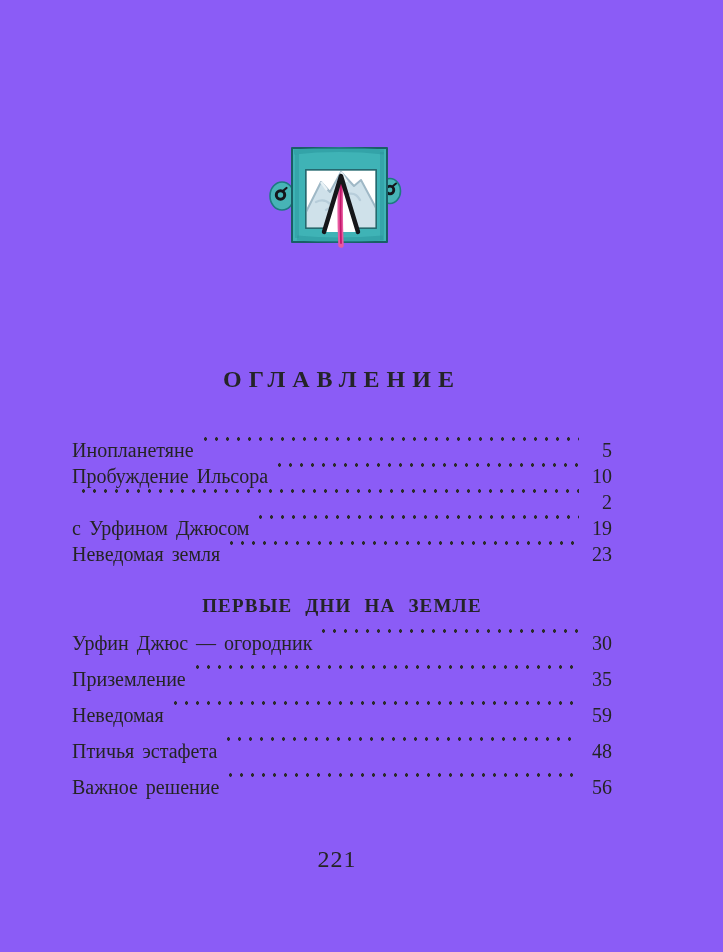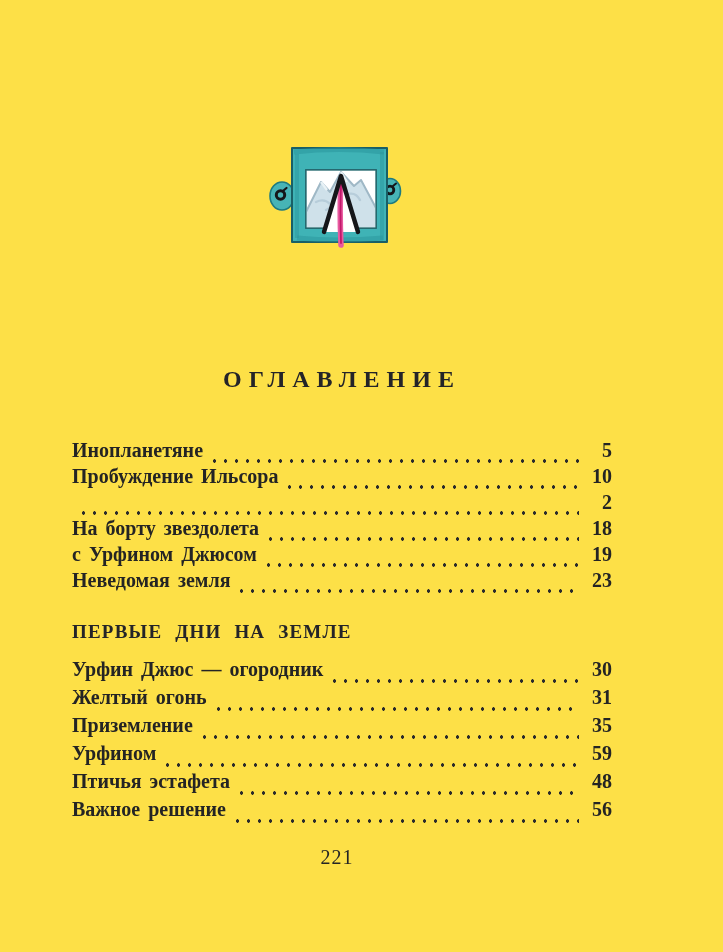--- a/index.html
+++ b/index.html
@@ -6,21 +6,21 @@
     margin: 0;
     padding: 0;
     background: #ffffff;
     font-family: "Liberation Serif", "DejaVu Serif", serif;
     color: #242424;
   }
   .page {
     position: relative;
     width: 723px;
     height: 952px;
-    background: #fde047;
+    background: #8b5cf6;
     overflow: hidden;
   }
   
   .emblem {
     position: absolute;
     top: 138px;
     left: 264px;
     width: 140px;
     height: 112px;
   }
@@ -33,44 +33,43 @@
     text-align: center;
     font-size: 24px;
     font-weight: bold;
     letter-spacing: 7px;
     color: #242428;
     white-space: nowrap;
   }
   .section-heading {
     font-size: 19px;
     font-weight: bold;
-    text-align: left;
+    text-align: center;
     letter-spacing: 1.2px;
     word-spacing: 7px;
     margin: 25px 0 9px 0;
     line-height: 28px;
     color: #242428;
   }
   
   .toc {
     position: absolute;
     top: 437px;
     left: 72px;
     width: 540px;
     font-size: 20px;
   }
   .row {
     display: flex;
-    align-items: flex-end;
+    align-items: flex-start;
     line-height: 26px;
     word-spacing: 3px;
     white-space: nowrap;
-    font-weight: bold;
-  }
-  .part2 .row { line-height: 28px; }
+  }
+  .part2 .row { line-height: 28px; margin-top: 8px; }
   .leader {
     flex: 1 1 auto;
     min-width: 18px;
     height: 4px;
     margin: 0 7px 0 6px;
     background-image: radial-gradient(circle, #2b2b2b 1.55px, rgba(0,0,0,0) 1.9px);
     background-size: 11px 4px;
     background-repeat: repeat-x;
     background-position: 0 100%;
   }
@@ -78,21 +77,21 @@
     min-width: 26px;
     text-align: right;
   }
   
   .folio {
     position: absolute;
     top: 846px;
     left: 72px;
     width: 530px;
     text-align: center;
-    font-size: 20px;
+    font-size: 24px;
     letter-spacing: 1px;
   }
 </style>
 </head>
 <body>
 
 <div class="page">
 
   <svg class="emblem" viewBox="0 0 140 112" aria-hidden="true">
 
@@ -144,56 +143,46 @@
       <div class="row">
         <span>Пробуждение Ильсора</span>
         <span class="leader"></span>
         <span class="pnum">10</span>
       </div>
       <div class="row">
         <span class="leader"></span>
         <span class="pnum">2</span>
       </div>
       <div class="row">
-        <span>На борту звездолета</span>
-        <span class="leader"></span>
-        <span class="pnum">18</span>
-      </div>
-      <div class="row">
         <span>с Урфином Джюсом</span>
         <span class="leader"></span>
         <span class="pnum">19</span>
       </div>
       <div class="row">
         <span>Неведомая земля</span>
         <span class="leader"></span>
         <span class="pnum">23</span>
       </div>
     </div>
 
     <div class="section-heading">ПЕРВЫЕ ДНИ НА ЗЕМЛЕ</div>
 
     <div class="part2">
       <div class="row">
         <span>Урфин Джюс — огородник</span>
         <span class="leader"></span>
         <span class="pnum">30</span>
       </div>
       <div class="row">
-        <span>Желтый огонь</span>
-        <span class="leader"></span>
-        <span class="pnum">31</span>
-      </div>
-      <div class="row">
         <span>Приземление</span>
         <span class="leader"></span>
         <span class="pnum">35</span>
       </div>
       <div class="row">
-        <span>Урфином</span>
+        <span>Неведомая</span>
         <span class="leader"></span>
         <span class="pnum">59</span>
       </div>
       <div class="row">
         <span>Птичья эстафета</span>
         <span class="leader"></span>
         <span class="pnum">48</span>
       </div>
       <div class="row">
         <span>Важное решение</span>

